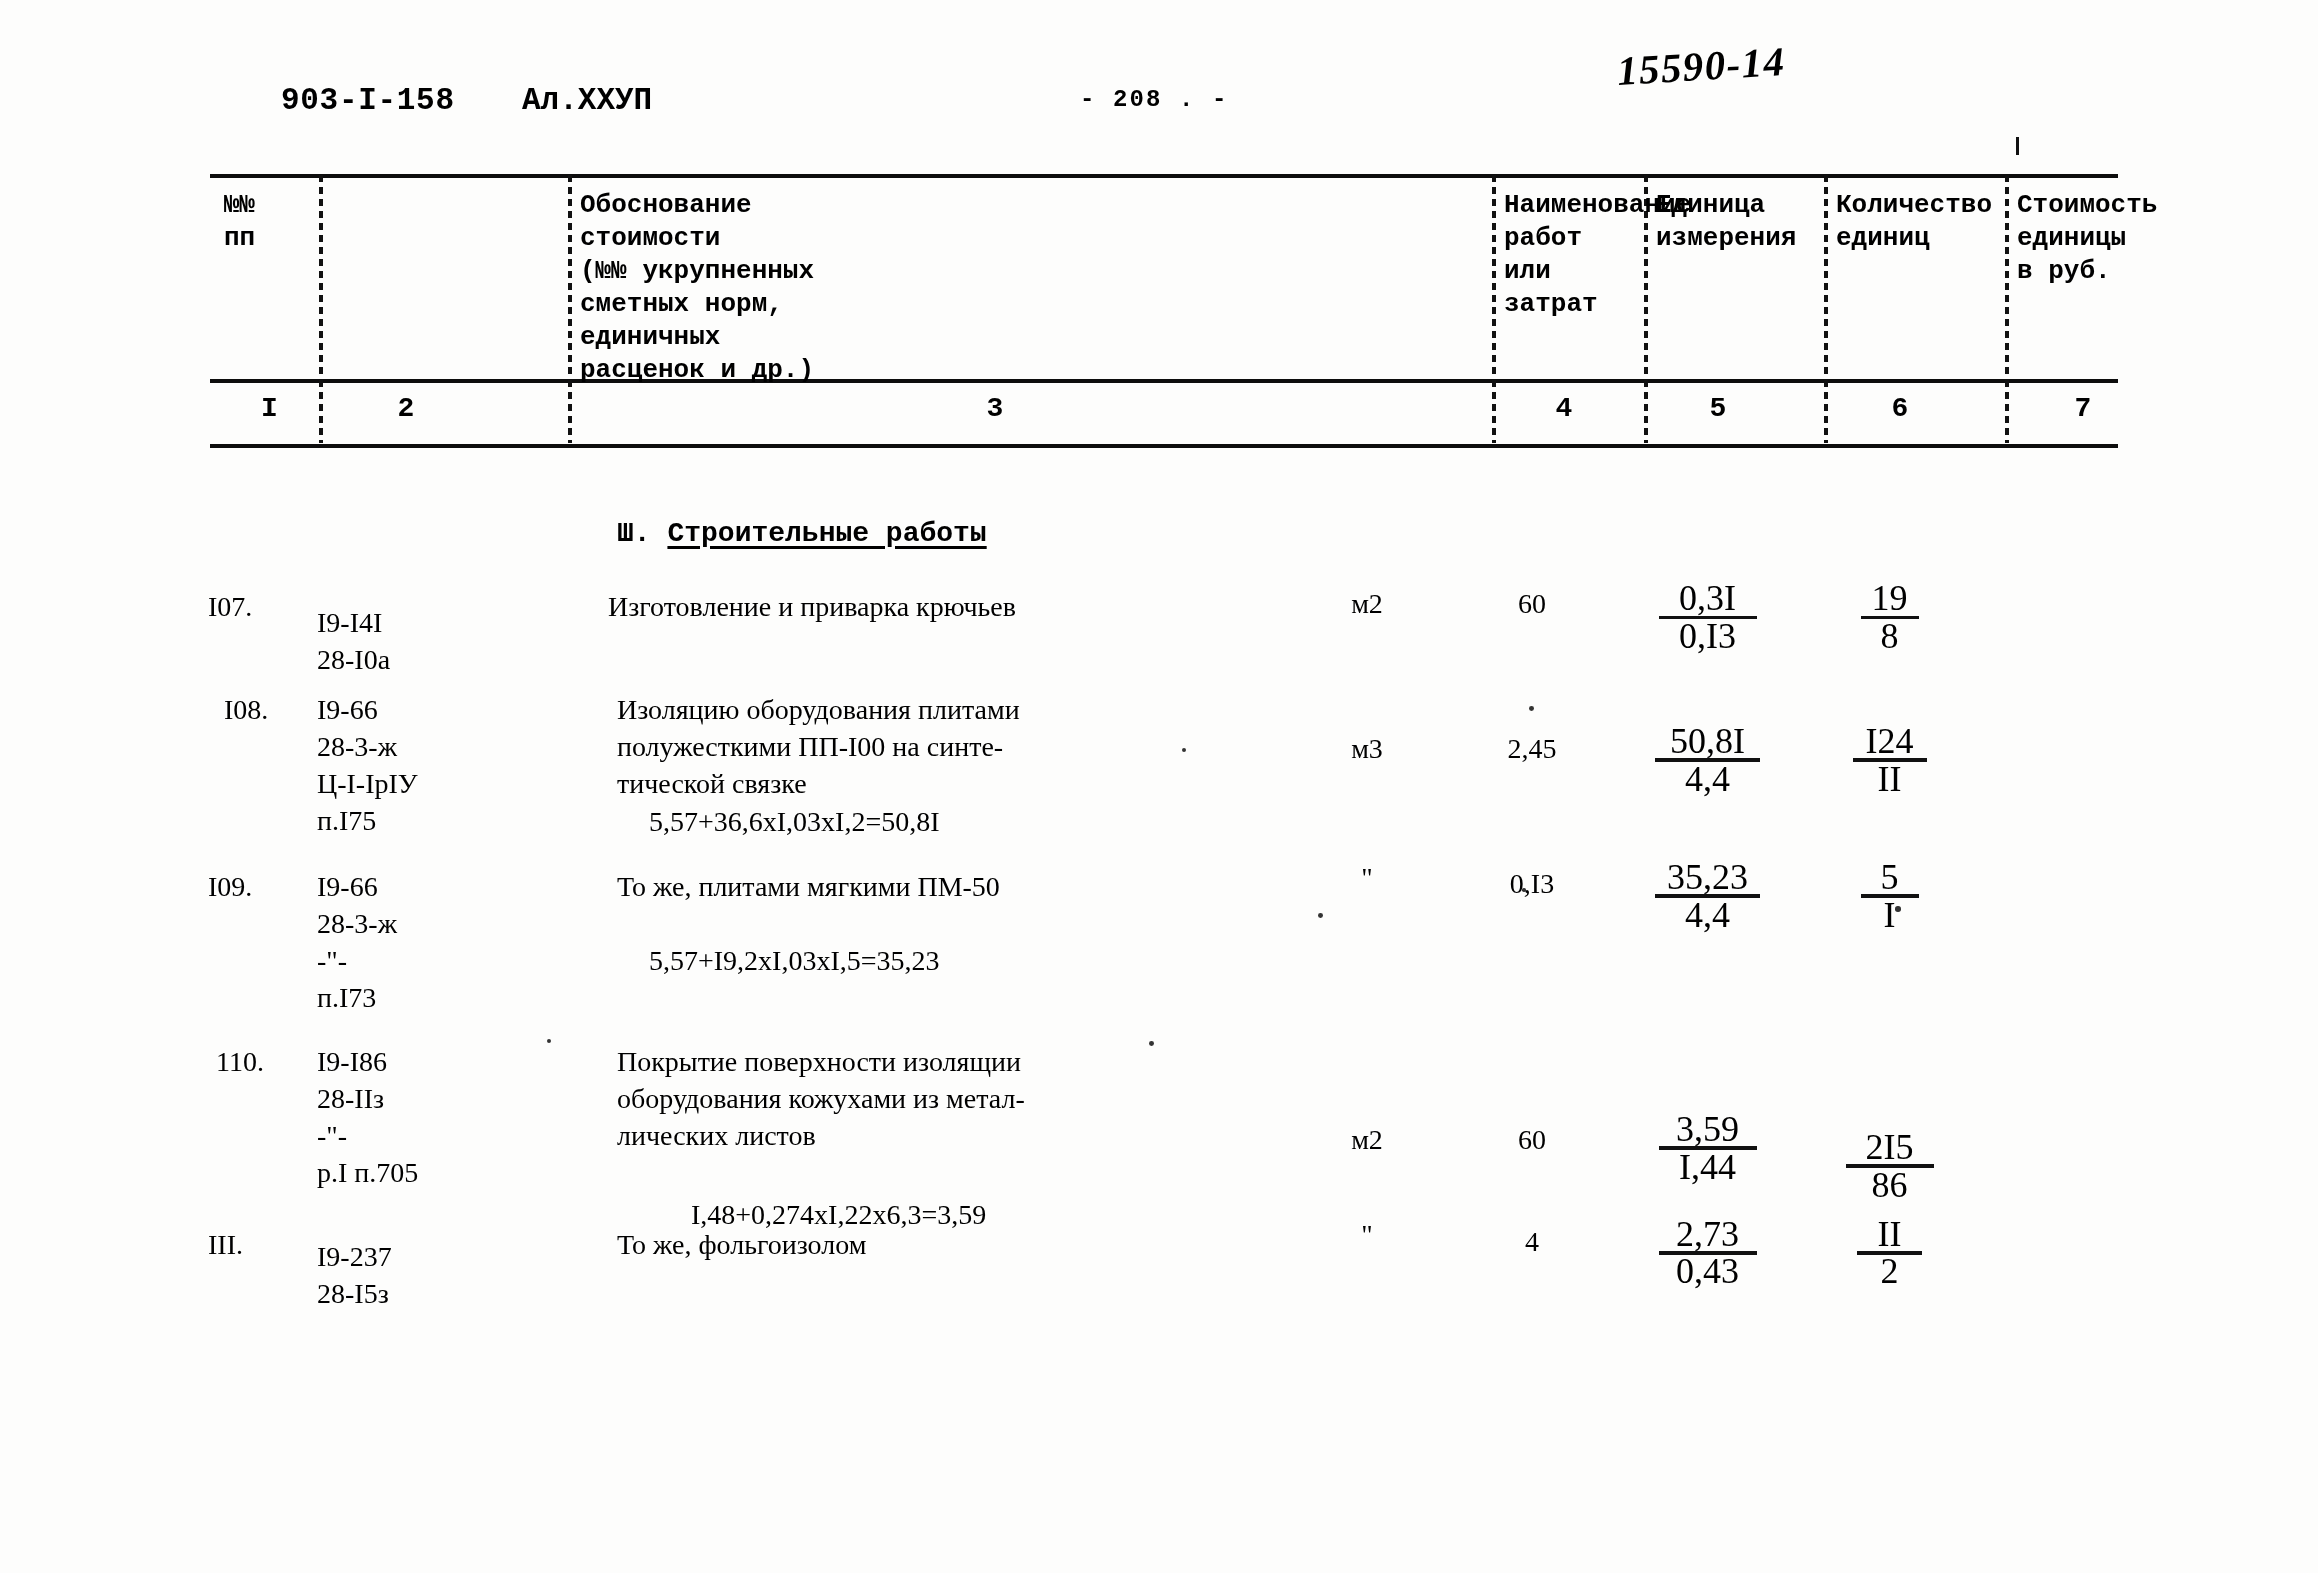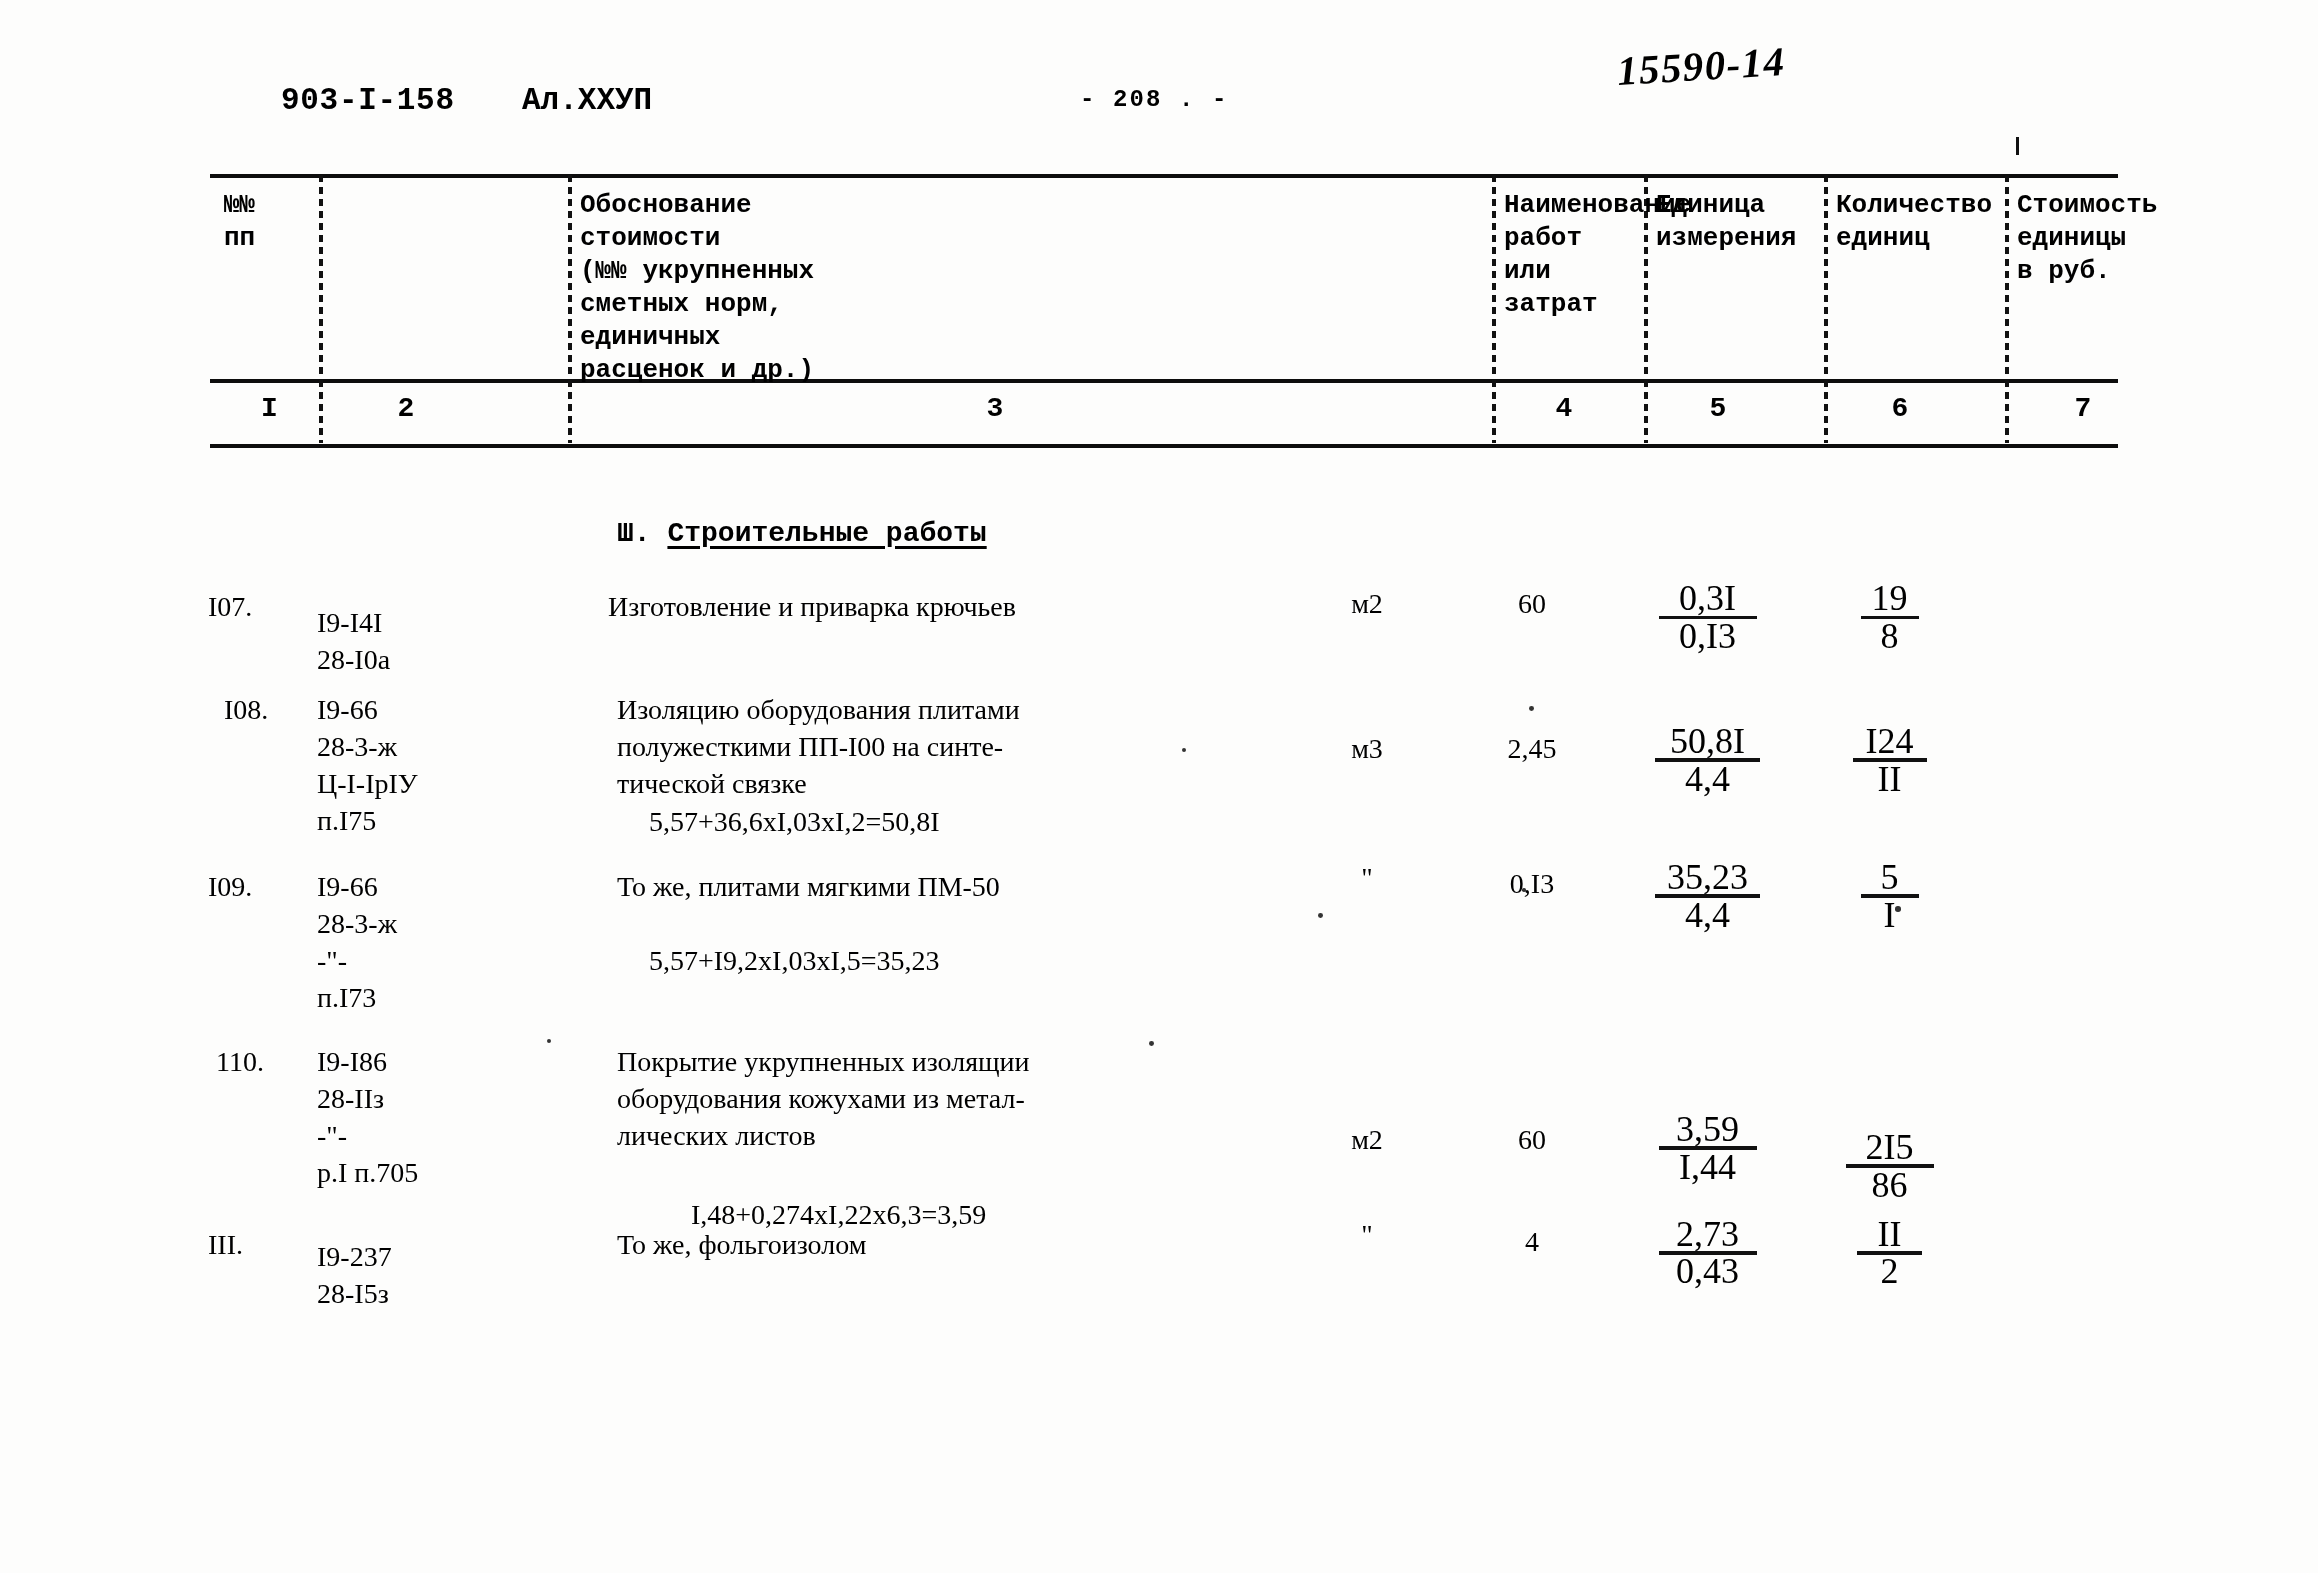--- a/index.html
+++ b/index.html
@@ -327,21 +327,21 @@
       <span class="den">I</span>
     </div>
   </div>
 
   <div class="row" style="top:1043px;">
     <div class="c-num" style="left:188px;margin-left:28px;">110.</div>
     <div class="c-just" style="left:317px;">I9-I86
 28-IIз
 -"-
 р.I п.705</div>
-    <div class="c-name" style="left:617px;">Покрытие укрупненных изолящии
+    <div class="c-name" style="left:617px;">Покрытие поверхности изолящии
 оборудования кожухами из метал-
 лических листов</div>
     <div class="c-formula" style="left:691px; top:153px;">I,48+0,274xI,22x6,3=3,59</div>
     <div class="c-unit" style="top:81px;">м2</div>
     <div class="c-qty" style="top:81px;">60</div>
     <div class="frac c-price" style="top:70px;">
       <span class="num">3,59</span>
       <span class="bar" style="width:98px;"></span>
       <span class="den">I,44</span>
     </div>

